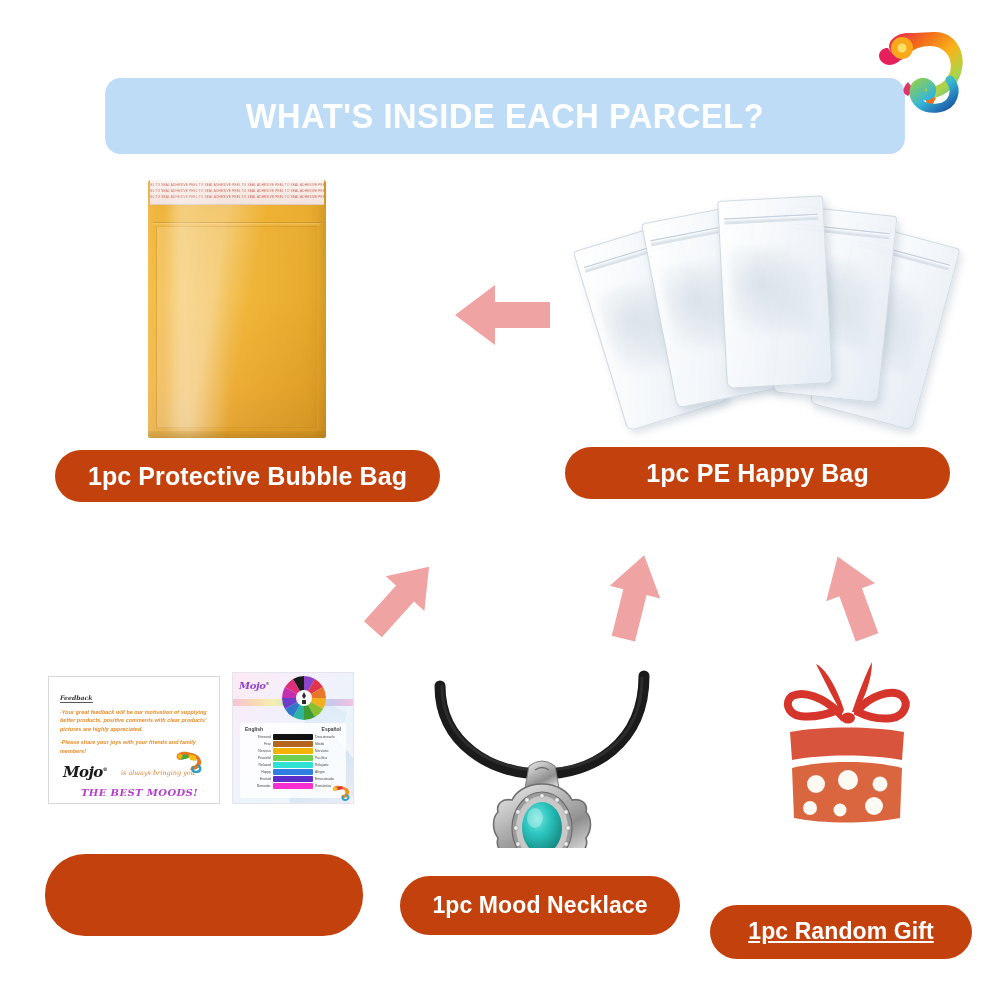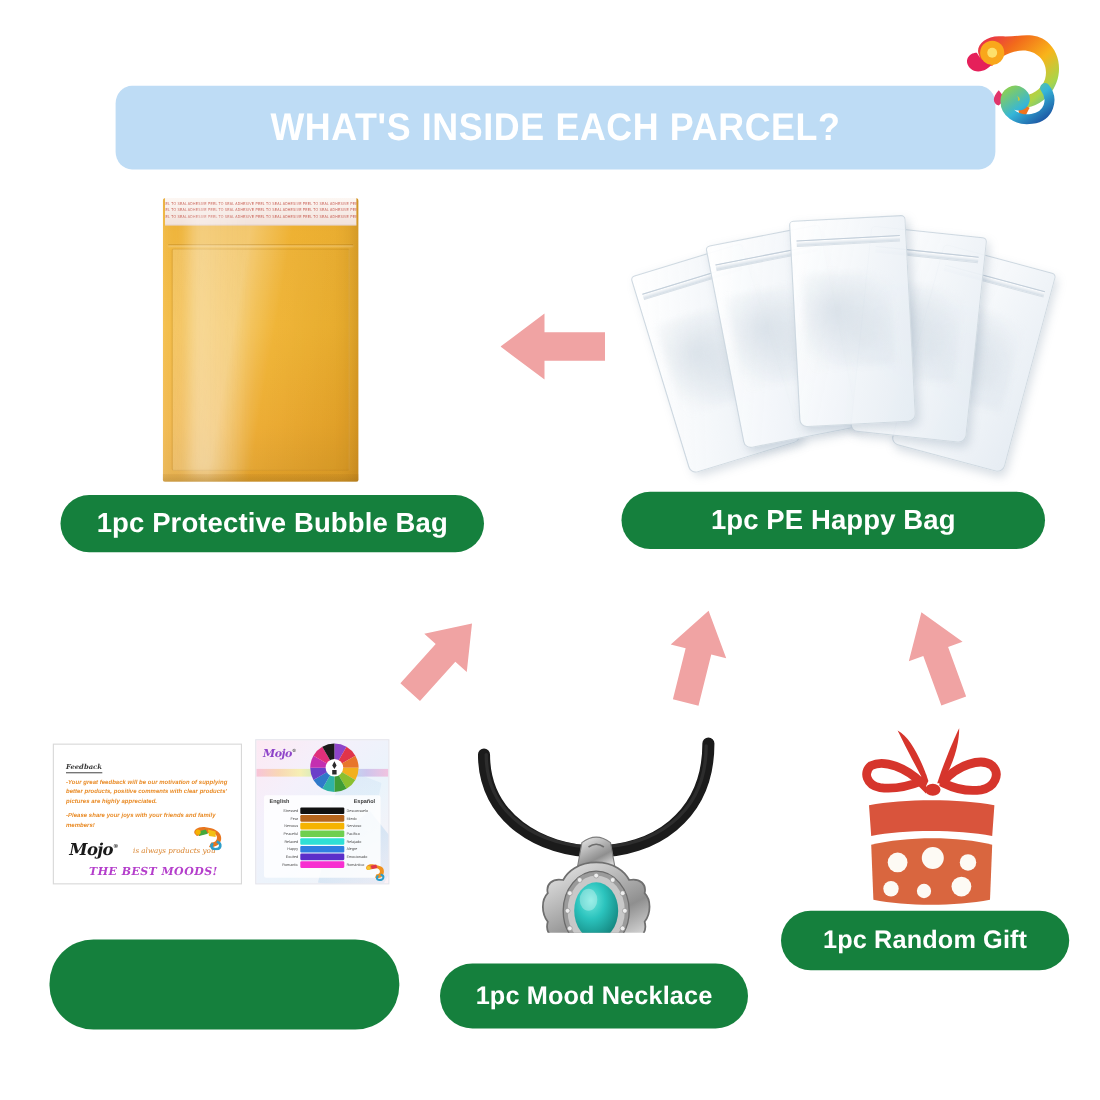--- a/index.html
+++ b/index.html
@@ -12,21 +12,21 @@
     height: 1000px;
     position: relative;
     overflow: hidden;
     font-family: "Liberation Sans", sans-serif;
     -webkit-font-smoothing: antialiased;
   }
 
   
   .pill {
     position: absolute;
-    background: #15803d;
+    background: #c2410c;
     border-radius: 40px;
     color: #ffffff;
     font-weight: bold;
     display: flex;
     align-items: center;
     justify-content: center;
     text-align: center;
     line-height: 1.28;
     box-sizing: border-box;
     letter-spacing: 0.1px;
@@ -311,21 +311,21 @@
   #mood-necklace { position: absolute; left: 432px; top: 648px; width: 220px; height: 200px; }
 
   
   #random-gift { position: absolute; left: 776px; top: 652px; width: 140px; height: 190px; }
 
   
   #label-bubble-bag      { left: 55px;  top: 450px; width: 385px; height: 52px; font-size: 25px; }
   #label-zipper-bag      { left: 565px; top: 447px; width: 385px; height: 52px; font-size: 25px; }
   #label-instruction     { left: 45px;  top: 854px; width: 318px; height: 82px; font-size: 23px; flex-direction: column; }
   #label-necklace        { left: 400px; top: 876px; width: 280px; height: 59px; font-size: 23px; }
-  #label-gift            { left: 710px; top: 828px; width: 262px; height: 54px; font-size: 23px; }
+  #label-gift            { left: 710px; top: 905px; width: 262px; height: 54px; font-size: 23px; text-decoration: underline; }
 </style>
 </head>
 <body>
 
 <div class="pill" id="title-banner">
   <span>WHAT'S INSIDE EACH PARCEL?</span>
 </div>
 
 <div id="brand-logo">
   <svg viewBox="0 0 120 108" width="120" height="108" aria-hidden="true">
@@ -409,21 +409,21 @@
 
 <div id="instruction-sheet">
   <div class="fb-title">Feedback</div>
   <div class="fb-body">
     <p>-Your great feedback will be our motivation of supplying better products, positive comments with clear products' pictures are highly appreciated.</p>
     <p>-Please share your joys with your friends and family members!</p>
   </div>
   <div class="sheet-brand">
     <span>Mojo</span><sup>®</sup>
   </div>
-  <div class="sheet-tag">is always products you</div>
+  <div class="sheet-tag">is always bringing you</div>
   <div class="sheet-moods">THE BEST MOODS!</div>
   <div class="chameleon-mini">
     <svg viewBox="0 0 34 26" width="34" height="26">
       <path d="M6 11 C4 7, 10 4, 16 5 C23 6, 29 8, 30 14 C31 20, 25 24, 19 23 L21 19
                C25 19, 27 16, 26 13 C25 10, 20 9, 16 11 L8 13 Z" fill="#e8761f"></path>
       <path d="M9 9 L16 7 L18 11 L10 13 Z" fill="#44a93c"></path>
       <path d="M18 7 L25 9 L25 14 L19 13 Z" fill="#f2c014"></path>
       <circle cx="9" cy="9.5" r="2.4" fill="#f5b301"></circle>
       <path d="M26 18 C31 20, 30 25, 25 25 C21 25, 20 21, 23 20" fill="none" stroke="#2f9ec9" stroke-width="2.4"></path>
     </svg>

